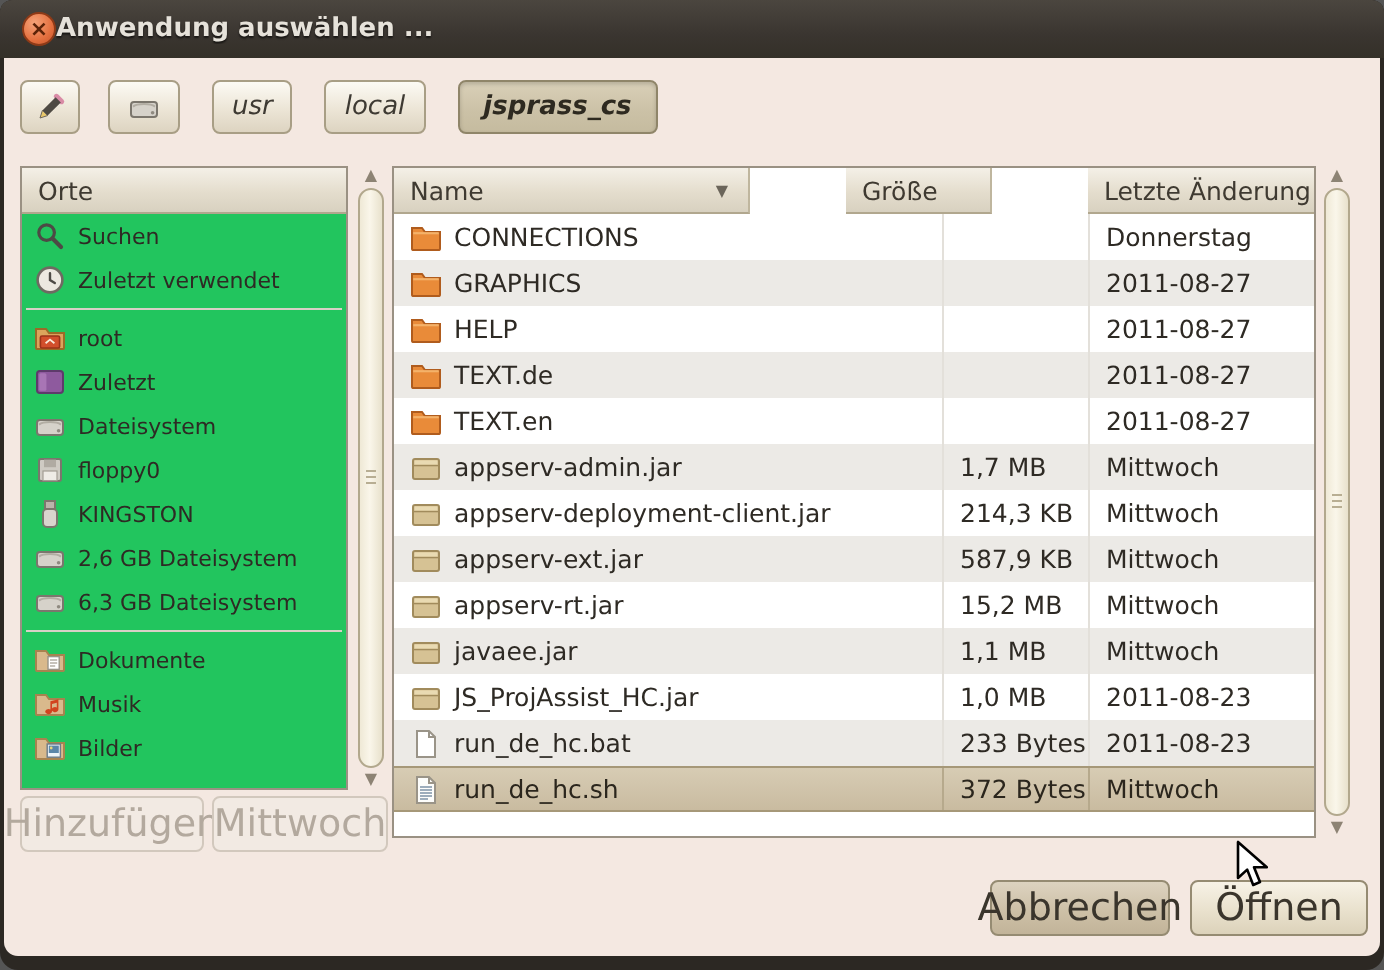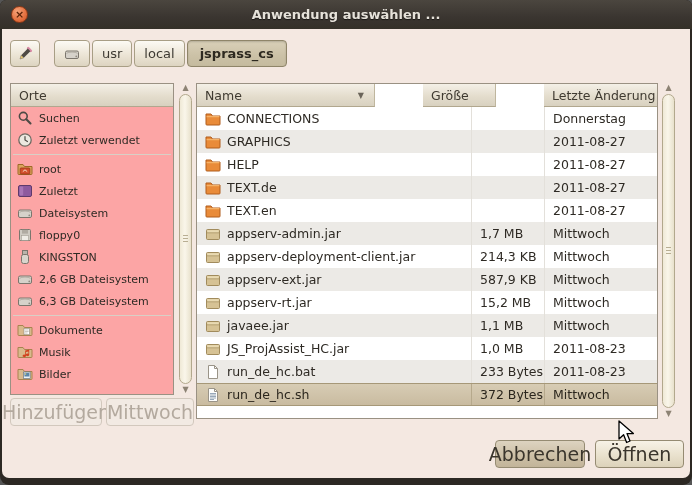--- a/index.html
+++ b/index.html
@@ -20,21 +20,21 @@
   }
   .close-btn {
     width:17px; height:17px; margin-left:11px; border-radius:50%;
     background:radial-gradient(circle at 35% 30%, #f6a379, #e4703f 60%, #c8542a);
     border:1px solid #8e3a17;
     display:flex; align-items:center; justify-content:center;
     color:#5c2308; font-size:11px; font-weight:bold; line-height:1;
     cursor:default;
   }
   .title-text {
-    flex:1; text-align:center; padding-right:28px;
+    flex:1; text-align:left; padding-right:28px;
     color:#e6e2da; font-size:13px; font-weight:bold;
     text-shadow:0 1px 1px rgba(0,0,0,.6);
     white-space:nowrap; overflow:hidden;
   }
 
   
   .content {
     position:absolute; left:2px; top:29px; width:688px; height:449px;
     background:#f4e8e1; border-radius:0 0 7px 7px;
   }
@@ -45,21 +45,21 @@
   
   .crumb-bar { position:absolute; left:8px; top:11px; height:27px; display:flex; align-items:center; }
   .btn-face {
     background:linear-gradient(#fcfaf4,#ece5d6 55%,#ddd4c1);
     border:1px solid #a89e85; border-radius:4px;
     color:#3e3a33; font-size:13px;
   }
   .tool-btn {
     width:30px; height:27px; display:flex; align-items:center; justify-content:center;
   }
-  .crumbs { display:flex; margin-left:14px; gap:2px; }
+  .crumbs { display:flex; margin-left:14px; gap:16px;font-style:italic; }
   .crumb {
     height:27px; min-width:28px; padding:0 9px;
     display:flex; align-items:center; justify-content:center;
     white-space:nowrap;
   }
   .crumb.active {
     background:linear-gradient(#d9d0b8,#cbc1a6 60%,#c5bb9f);
     border-color:#8f8569; font-weight:bold; color:#2e2a20;
     box-shadow:inset 0 1px 2px rgba(0,0,0,.18);
     padding:0 12px;
@@ -67,21 +67,21 @@
 
   
   .panel-header {
     height:23px; background:linear-gradient(#f4f0e7,#e4ddcd 55%,#d8d1c0);
     border-bottom:1px solid #b1a78e;
     display:flex; align-items:center; padding:0 8px;
     font-size:12.5px; color:#3f3a31;
   }
   .places {
     position:absolute; left:8px; top:54px; width:164px; height:312px;
-    background:#fca5a5; border:1px solid #9a9183; overflow:hidden;
+    background:#22c55e; border:1px solid #9a9183; overflow:hidden;
   }
   .place-item {
     height:22px; display:flex; align-items:center; gap:6px; padding:0 6px;
     font-size:11px; color:#2e2a24; white-space:nowrap;
   }
   .place-sep { height:7px; display:flex; align-items:center; padding:0 2px; }
   .place-sep::before { content:""; flex:1; height:1px; background:#d8d0c6; }
 
   .vscroll {
     position:absolute; width:15px; display:flex; flex-direction:column; align-items:center;

